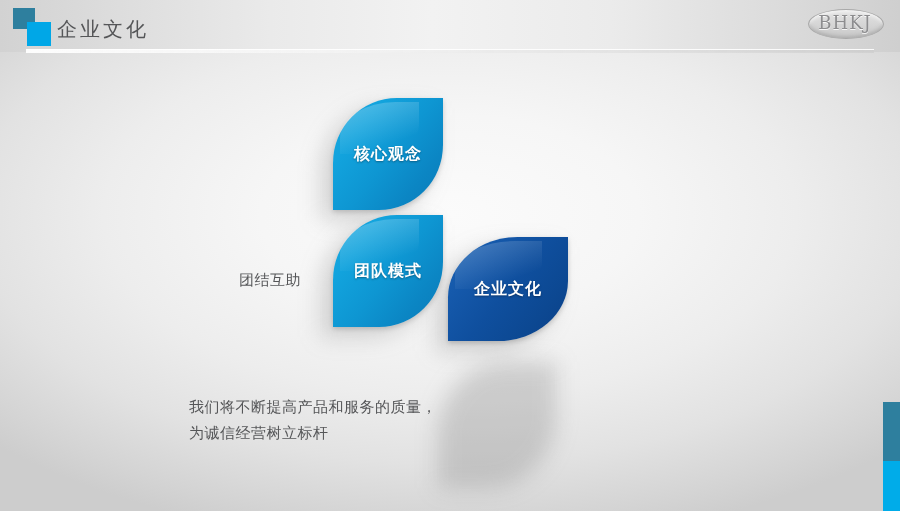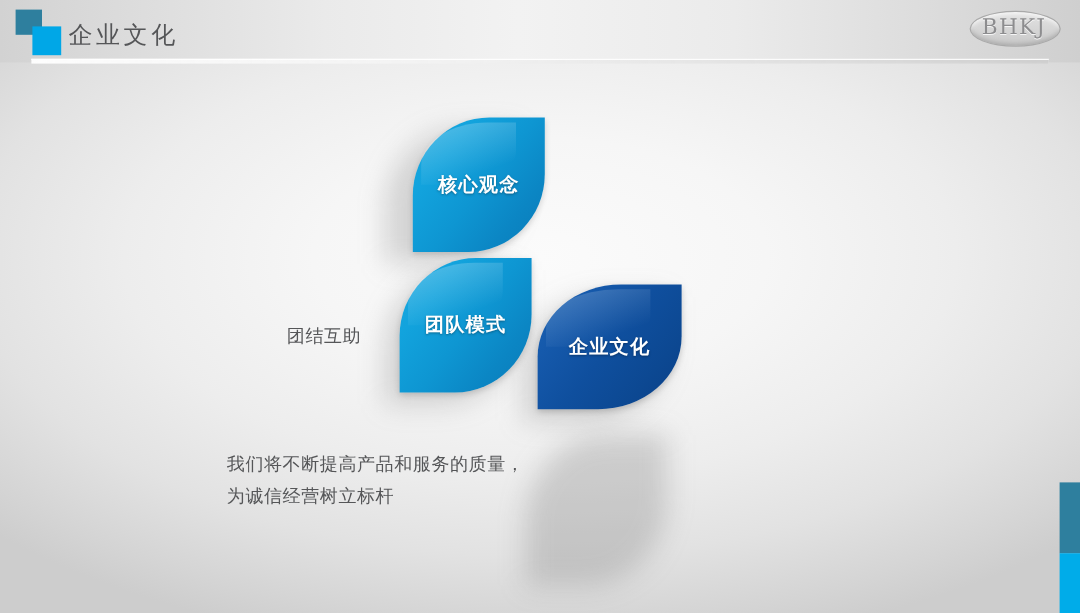--- a/index.html
+++ b/index.html
@@ -167,21 +167,21 @@
 
   
   .cluster-shadow {
     position: absolute;
     border-radius: 58% 0 58% 0 / 58% 0 58% 0;
     background: rgba(110,110,110,0.26);
     filter: blur(11px);
   }
 
   
-  #leaf-core      { left: 344px; top: 98px;  width: 110px; height: 112px; }
+  #leaf-core      { left: 333px; top: 98px;  width: 110px; height: 112px; }
   #leaf-team      { left: 333px; top: 215px; width: 110px; height: 112px; }
   #leaf-spirit    { left: 448px; top: 237px; width: 120px; height: 104px; }
   #leaf-dev       { left: 450px; top: 352px; width: 118px; height: 126px; }
 
   #sh-core      { left: 321px; top: 108px; width: 110px; height: 112px; }
   #sh-team      { left: 321px; top: 225px; width: 110px; height: 112px; }
   #sh-spirit    { left: 436px; top: 247px; width: 120px; height: 104px; }
   #sh-dev       { left: 438px; top: 362px; width: 118px; height: 126px; }
 
   
@@ -191,21 +191,21 @@
     font-size: 15px;
     letter-spacing: 0.5px;
     line-height: 26px;
     white-space: nowrap;
   }
   .cap.multi { white-space: normal; }
 
   #cap-quality { left: 474px; top: 113px; }
   #cap-unity   { left: 239px; top: 267px; }
   #cap-home    { left: 576px; top: 259px; }
-  #cap-improve { left: 189px; top: 374px; width: 250px; }
+  #cap-improve { left: 189px; top: 394px; width: 250px; }
 
   
   .edge-bar { position: absolute; right: 0; width: 17px; }
   #edge-top { top: 402px; height: 59px; background: #2e7f9e; }
   #edge-bot { top: 461px; height: 50px; background: #00ace9; }
 </style>
 </head>
 <body>
 
 <div id="slide">

